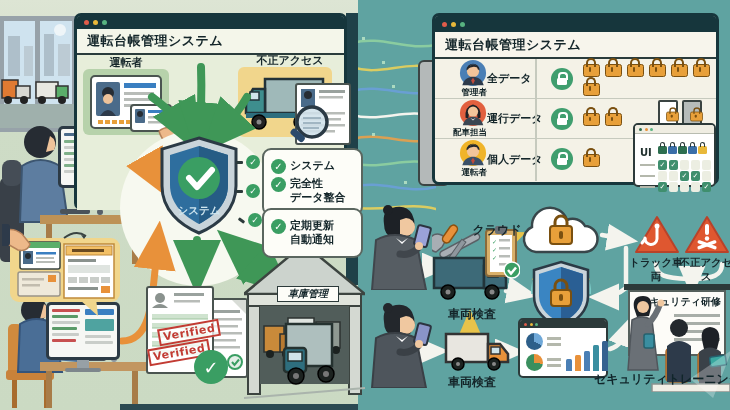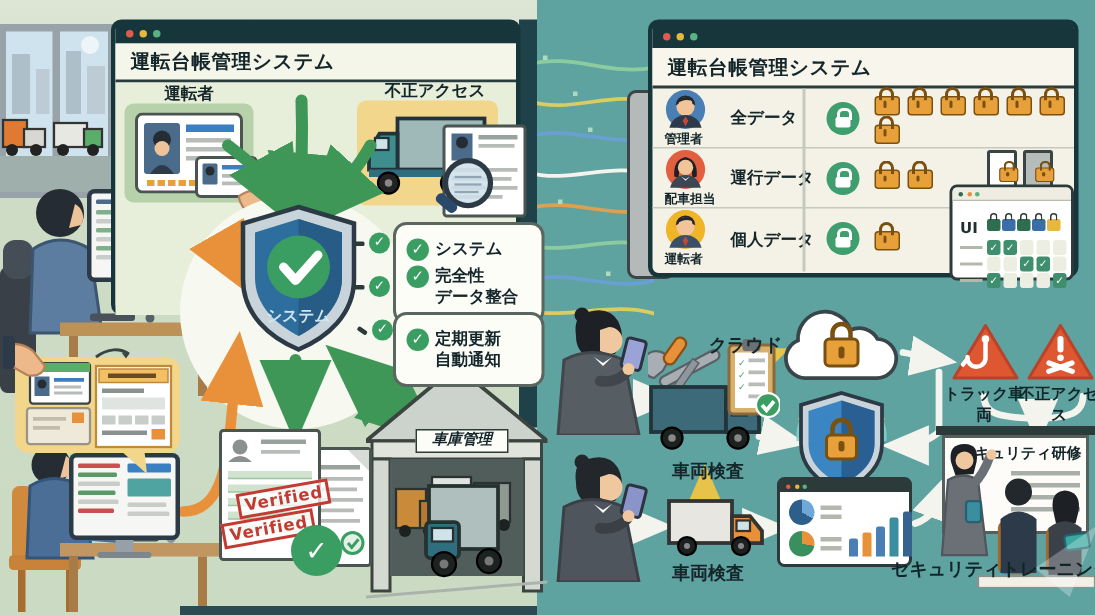--- a/index.html
+++ b/index.html
@@ -59,21 +59,21 @@
   .garage-sign{position:absolute;left:33px;top:48px;width:60px;height:14px;background:#fdfdf8;border:1.5px solid #2c3a3a;
                font-size:10px;font-weight:700;color:#14262a;text-align:center;line-height:14px;font-style:italic;}
   
   .rwin{left:432px;top:13px;width:287px;height:172px;z-index:3;background:#f4f2e7;}
   .rwin .titlebar{height:16px;}
   .rwin .titlerow{height:25px;background:#f7f5ec;}
   .rows{position:relative;height:122px;}
   .rows::before{content:"";position:absolute;left:100px;top:0;bottom:0;width:1.5px;background:#c6cabe;}
   .arow{display:flex;align-items:center;height:40px;border-bottom:1.5px solid #c6cabe;padding-left:8px;box-sizing:border-box;}
   .arow:last-child{border-bottom:none;}
-  .avcell{width:44px;display:flex;flex-direction:column;align-items:flex-start;flex:none;}
+  .avcell{width:44px;display:flex;flex-direction:column;align-items:flex-end;flex:none;}
   .role{font-size:8.5px;font-weight:700;color:#14262a;margin-top:0px;}
   .dlabel{width:56px;font-size:11px;font-weight:700;color:#14262a;flex:none;}
   .lockcell{display:flex;align-items:center;padding-left:8px;flex:1;}
   .glock{position:relative;width:22px;height:22px;border-radius:50%;background:#3f9e6e;margin-right:7px;flex:none;}
   .glock::before{content:"";position:absolute;left:7px;top:4px;width:6px;height:6px;border:2px solid #fff;border-bottom:none;border-radius:4px 4px 0 0;}
   .glock::after{content:"";position:absolute;left:6px;top:10px;width:10px;height:7px;background:#fff;border-radius:1.5px;}
   .olock{position:relative;display:inline-block;width:15px;height:11px;background:#e8a03a;border:1.5px solid #7a5010;border-radius:2.5px;margin:0 2.5px;vertical-align:middle;}
   .olock::before{content:"";position:absolute;left:2.5px;top:-7px;width:6px;height:7px;border:2px solid #7a5010;border-bottom:none;border-radius:5px 5px 0 0;}
   .olock::after{content:"";position:absolute;left:5px;top:2.5px;width:2.5px;height:4.5px;background:#7a5010;border-radius:1.5px;}
   .mini-doc{position:absolute;width:20px;height:26px;background:#fff;border:2px solid #3a4442;border-radius:2px;box-sizing:border-box;}

